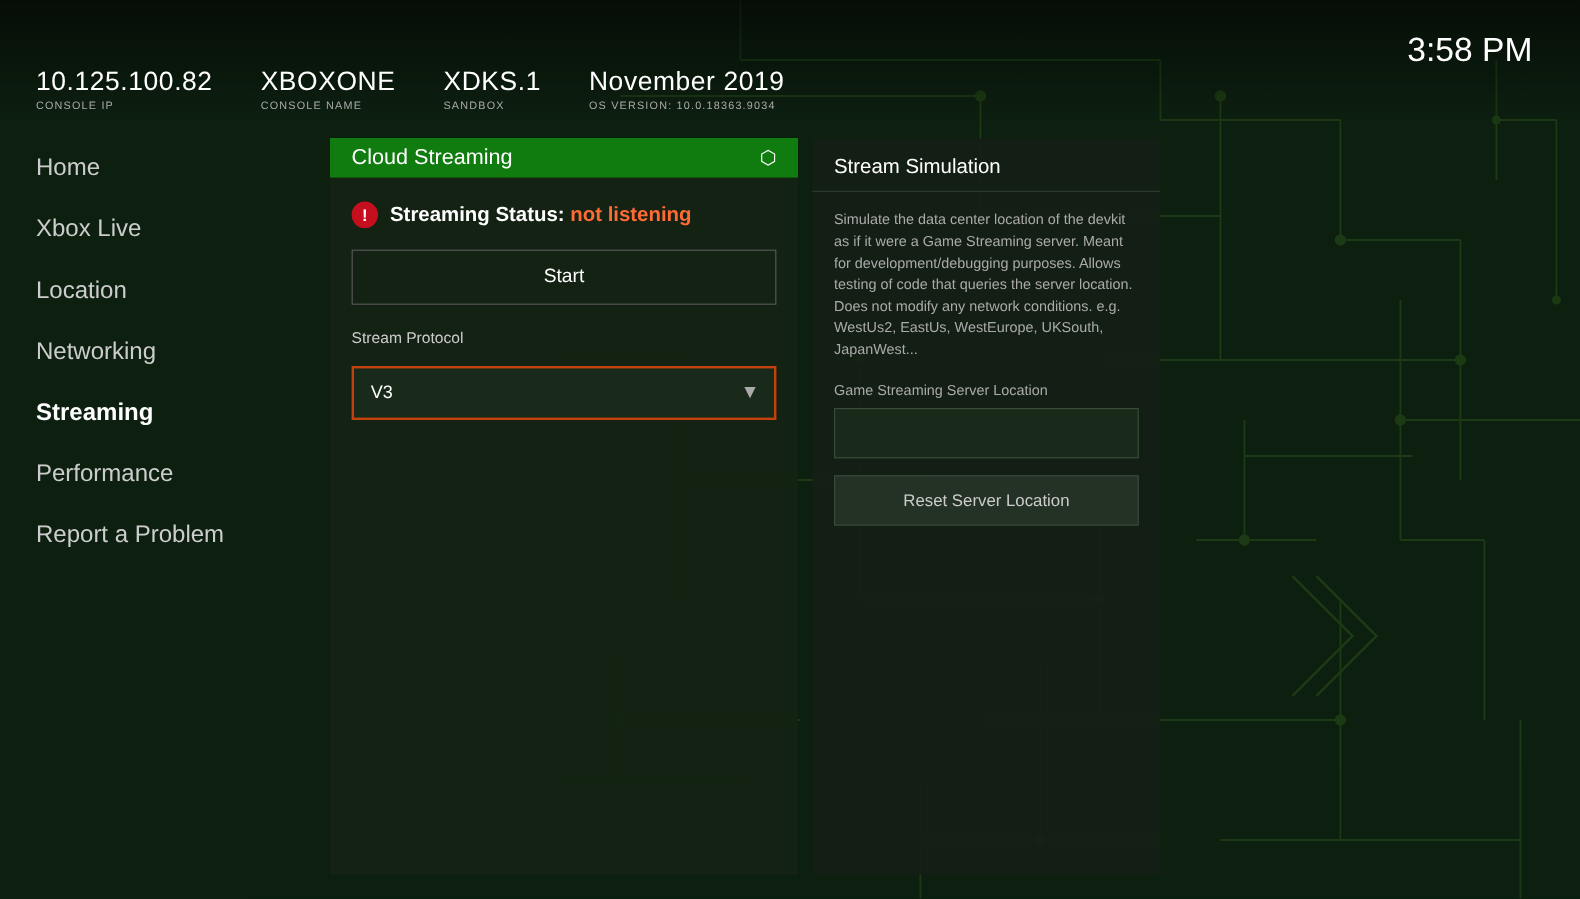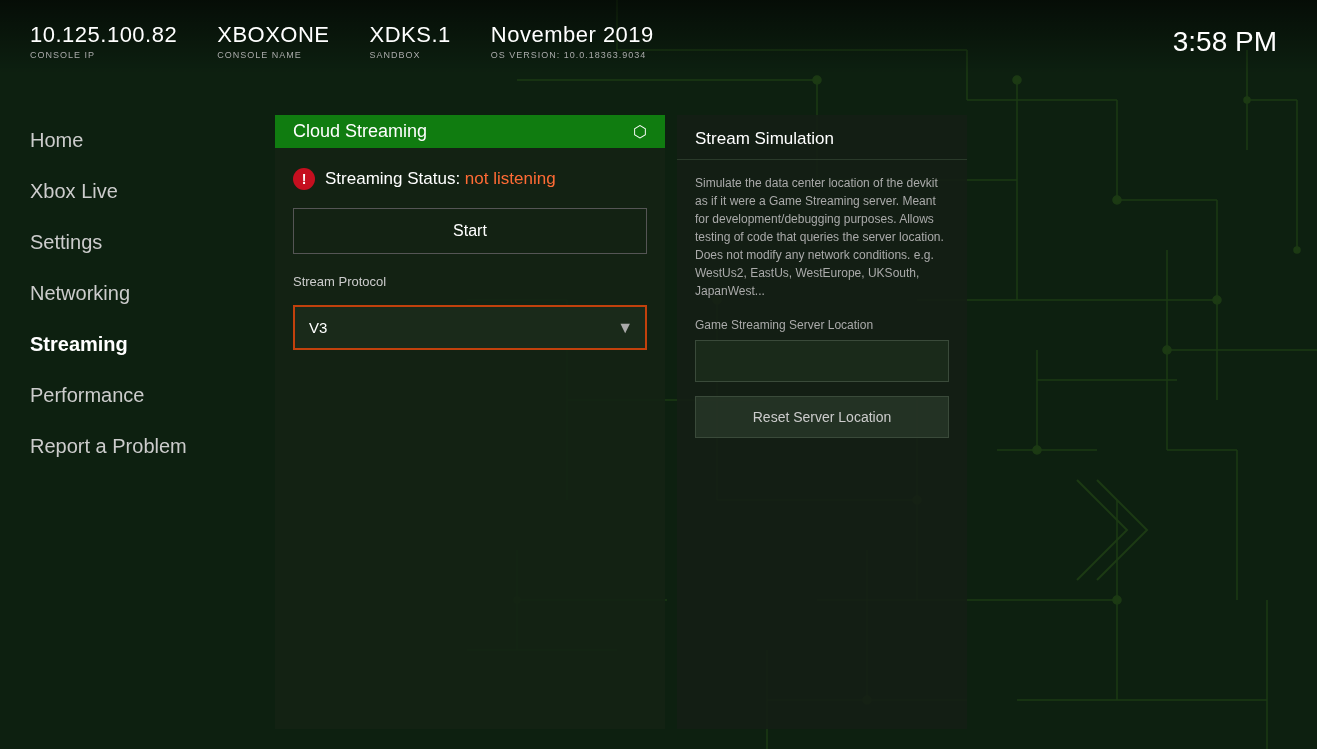--- a/index.html
+++ b/index.html
@@ -39,20 +39,21 @@
       align-items: flex-start;
       justify-content: space-between;
       padding: 22px 40px 14px 30px;
       background: linear-gradient(to bottom, rgba(0,0,0,0.6) 0%, transparent 100%);
     }
 
     .header-left {
       display: flex;
       gap: 40px;
       align-items: flex-start;
+      margin-top: 33px;
     }
 
     .header-item {
       display: flex;
       flex-direction: column;
     }
 
     .header-value {
       font-size: 22px;
       font-weight: 300;
@@ -160,21 +161,21 @@
       align-items: center;
       justify-content: center;
       font-size: 14px;
       font-weight: 700;
       color: #ffffff;
       flex-shrink: 0;
     }
 
     .status-text {
       font-size: 17px;
-      font-weight: 400;
+      font-weight: 700;
       color: #ffffff;
     }
 
     .status-text .not-listening {
       color: #ff6b35;
     }
 
     .start-button {
       width: 100%;
       padding: 13px;
@@ -375,21 +376,21 @@
 </div>
 
 <div class="sidebar">
   <div class="sidebar-item">
     <span>Home</span>
   </div>
   <div class="sidebar-item">
     <span>Xbox Live</span>
   </div>
   <div class="sidebar-item">
-    <span>Settings</span>
+    <span>Location</span>
   </div>
   <div class="sidebar-item">
     <span>Networking</span>
   </div>
   <div class="sidebar-item active">
     <span>Streaming</span>
   </div>
   <div class="sidebar-item">
     <span>Performance</span>
   </div>

